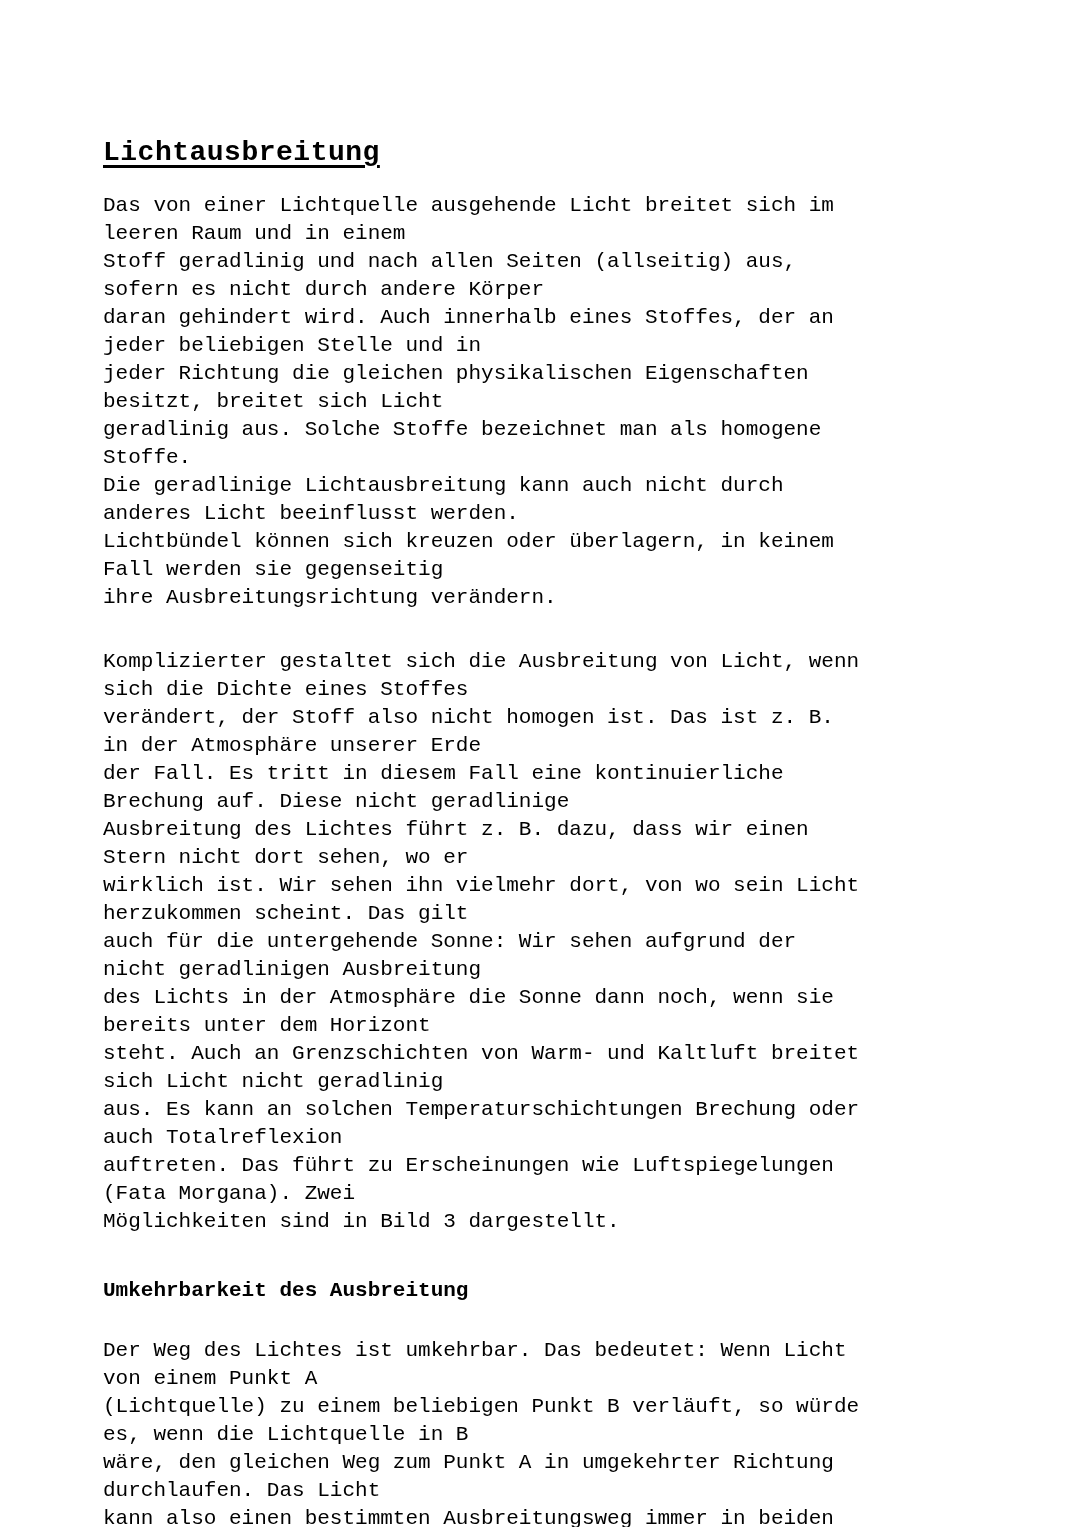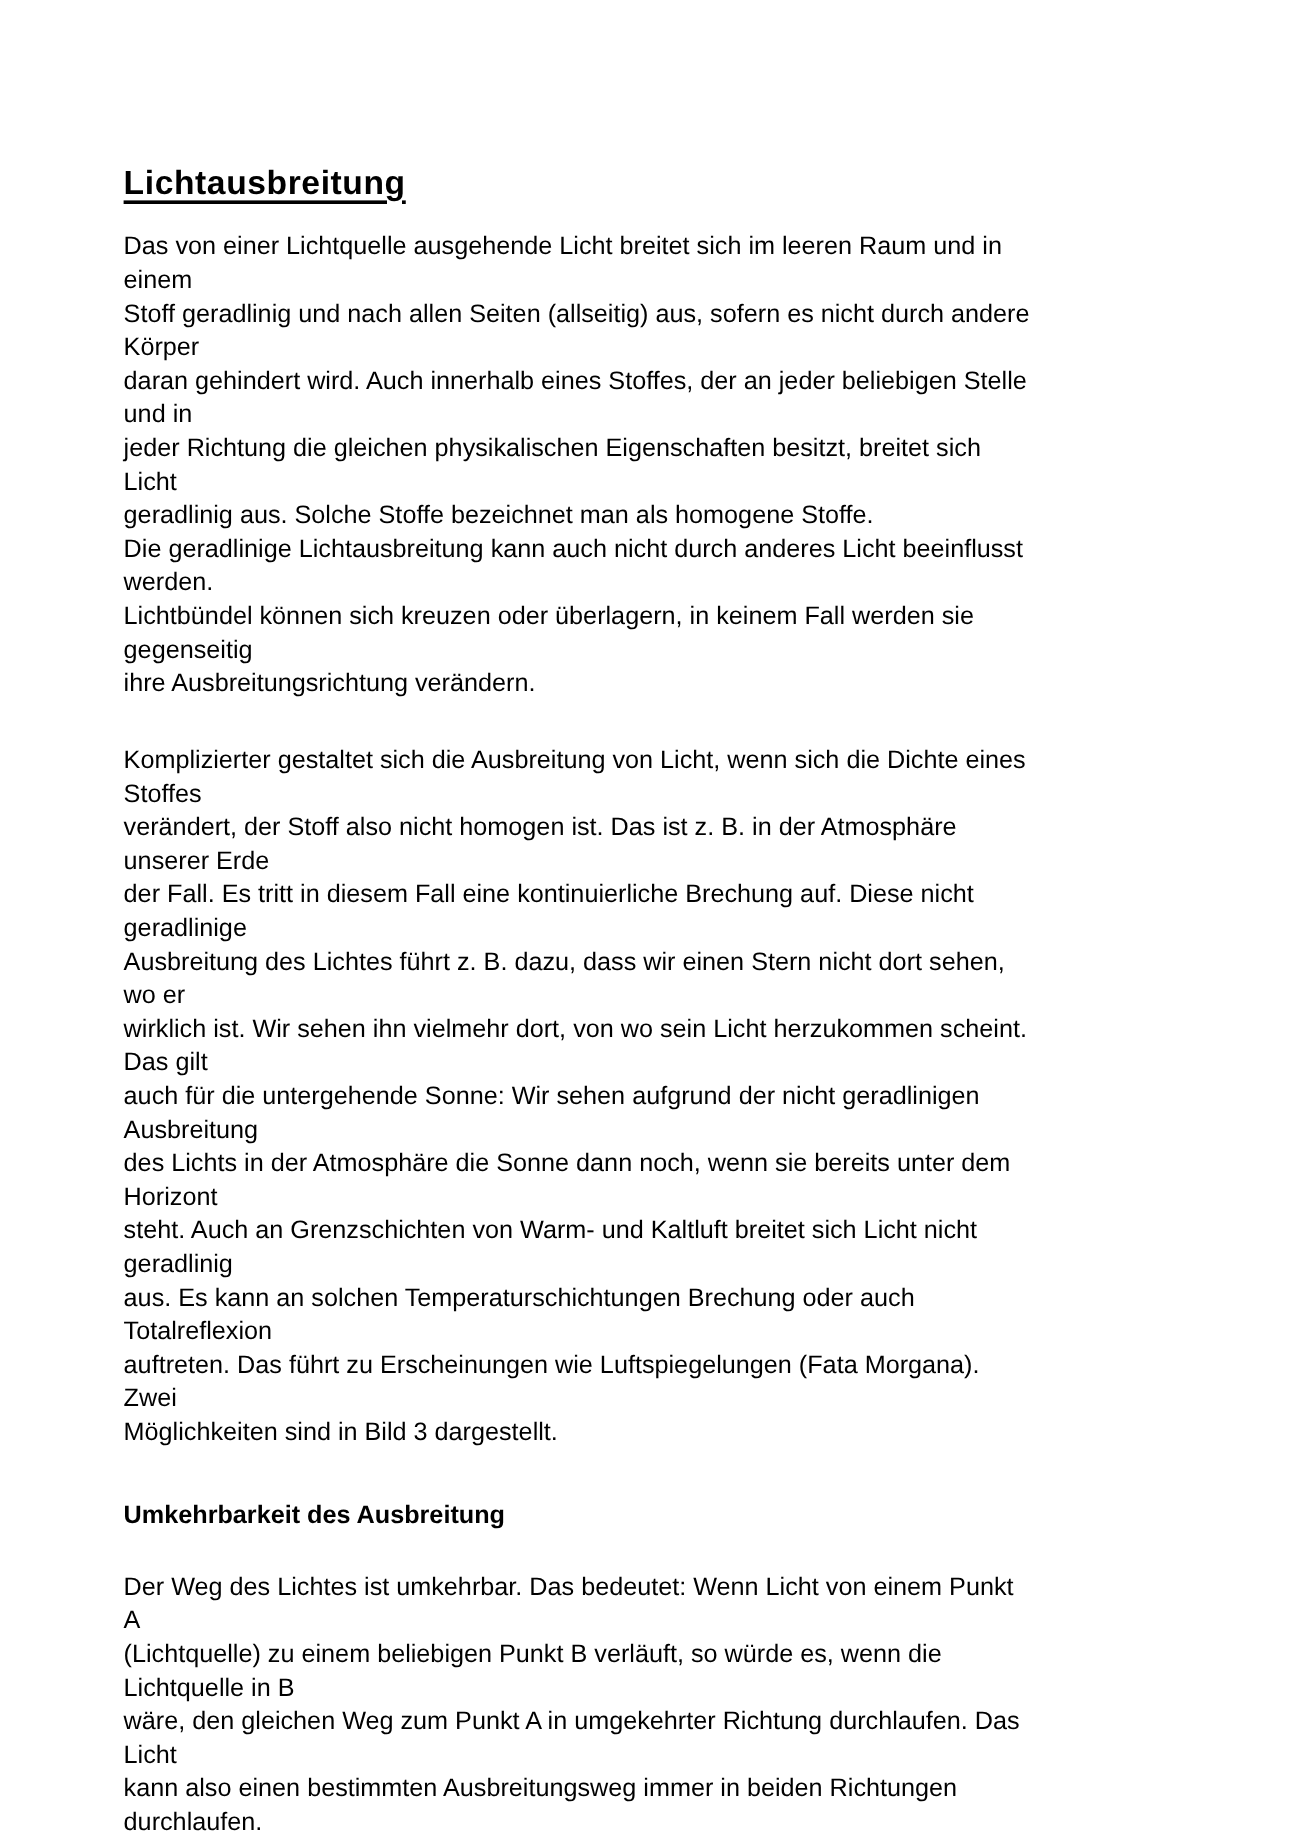--- a/index.html
+++ b/index.html
@@ -14,20 +14,21 @@
     font-family: "Liberation Sans", "DejaVu Sans", sans-serif;
     overflow: hidden;
   }
   .page {
     position: relative;
     width: 972px;
     height: 1527px;
     background: #ffffff;
     box-sizing: border-box;
     padding: 135px 112px 0 103px;
+    font-family: Liberation Mono, monospace;
   }
   .doc-title {
     font-size: 28px;
     font-weight: bold;
     line-height: 36px;
     text-decoration: underline;
     text-decoration-thickness: 3px;
     text-underline-offset: 5px;
     margin: 0 0 21px 0;
     letter-spacing: 0.5px;

